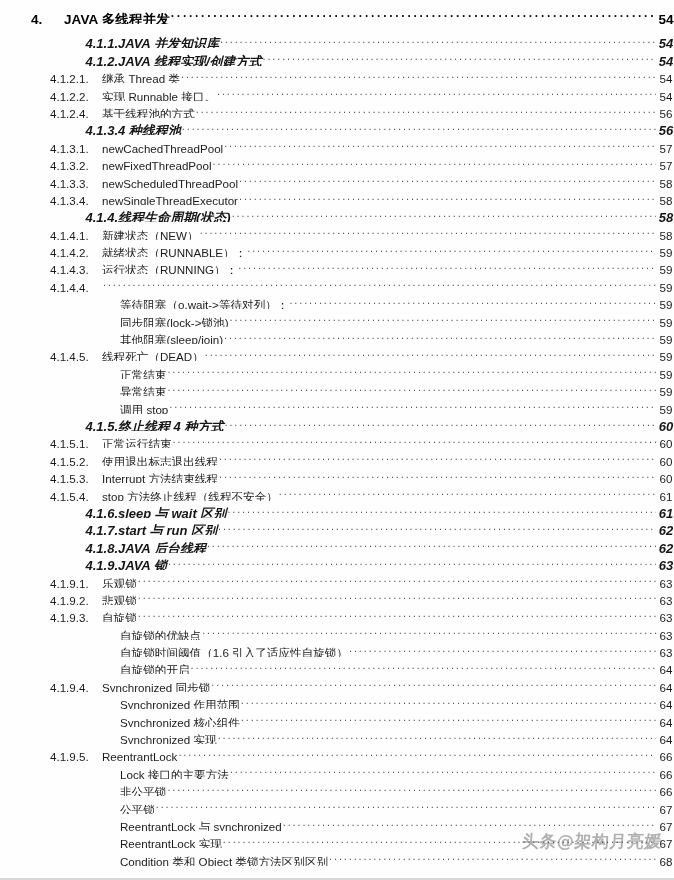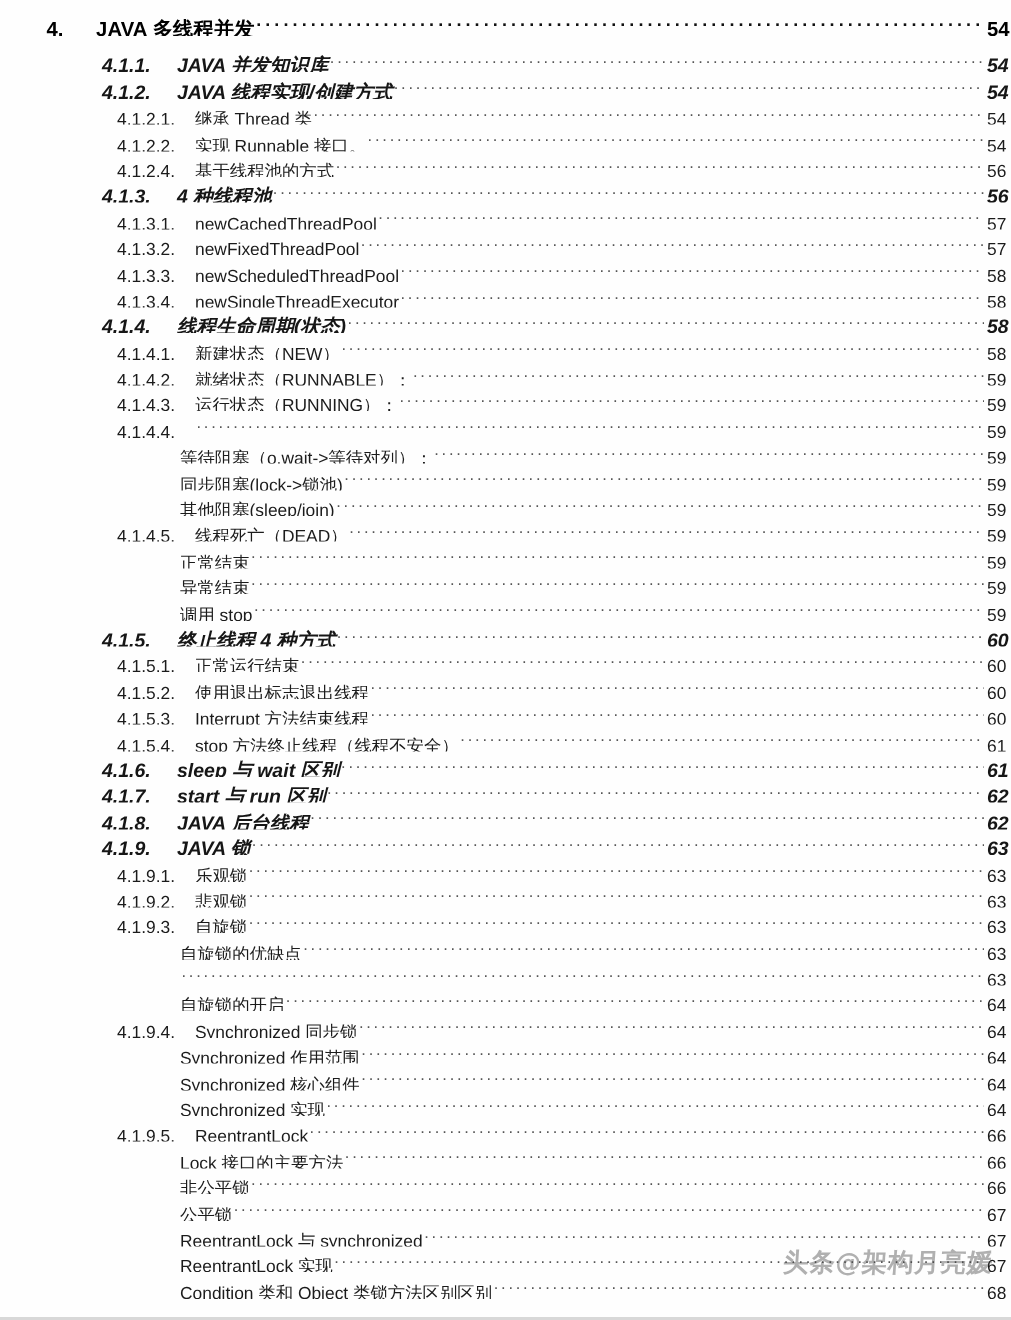--- a/index.html
+++ b/index.html
@@ -63,21 +63,21 @@
     position: absolute;
     left: 0;
     bottom: 0px;
     letter-spacing: -0.6px;
     font-size: 11px;
     color: #555;
     white-space: nowrap;
   }
   .page {
     flex: 0 0 auto;
-    text-align: left;
+    text-align: center;
     min-width: 16px;
     padding-left: 1px;
   }
 
   
   .lvl1 {
     font-weight: bold;
     font-size: 13.5px;
     height: 20px;
     line-height: 20px;
@@ -90,30 +90,30 @@
   .lvl1 .leader::after { font-size: 12px; color: #111; bottom: 1px; letter-spacing: -0.3px;}
   .lvl1 .page  { color: #000; }
 
   
   .lvl2 {
     font-style: italic;
     font-weight: bold;
     font-size: 13px;
     color: #161616;
   }
-  .lvl2 .num   { width: 50px; margin-left: 68px; }
+  .lvl2 .num   { width: 50px; margin-left: 68px; text-align: right; }
   .lvl2 .page  { font-style: italic; font-weight: bold; }
   .lvl2 .leader::after { font-style: normal; font-weight: normal; }
 
   
   .lvl3 {
     font-size: 11.6px;
     color: #1b1b1b;
   }
-  .lvl3 .num   { width: 52px; margin-left: 78px; }
+  .lvl3 .num   { width: 52px; margin-left: 50px; }
 
   
   .lvl4 {
     font-size: 11.6px;
     color: #1b1b1b;
     padding-left: 32px;
   }
   .lvl4 .num   { width: 0px; margin-left: 88px; }
 
   
@@ -347,20 +347,21 @@
         <span class="page">63</span>
       </div>
       <div class="toc-row lvl4">
         <span class="num"></span>
         <span class="title">自旋锁的优缺点</span>
         <span class="leader"></span>
         <span class="page">63</span>
       </div>
       <div class="toc-row lvl4">
         <span class="num"></span>
+        <span class="title">自旋锁时间阈值（1.6 引入了适应性自旋锁）</span>
         <span class="leader"></span>
         <span class="page">63</span>
       </div>
       <div class="toc-row lvl4">
         <span class="num"></span>
         <span class="title">自旋锁的开启</span>
         <span class="leader"></span>
         <span class="page">64</span>
       </div>
       <div class="toc-row lvl3">

